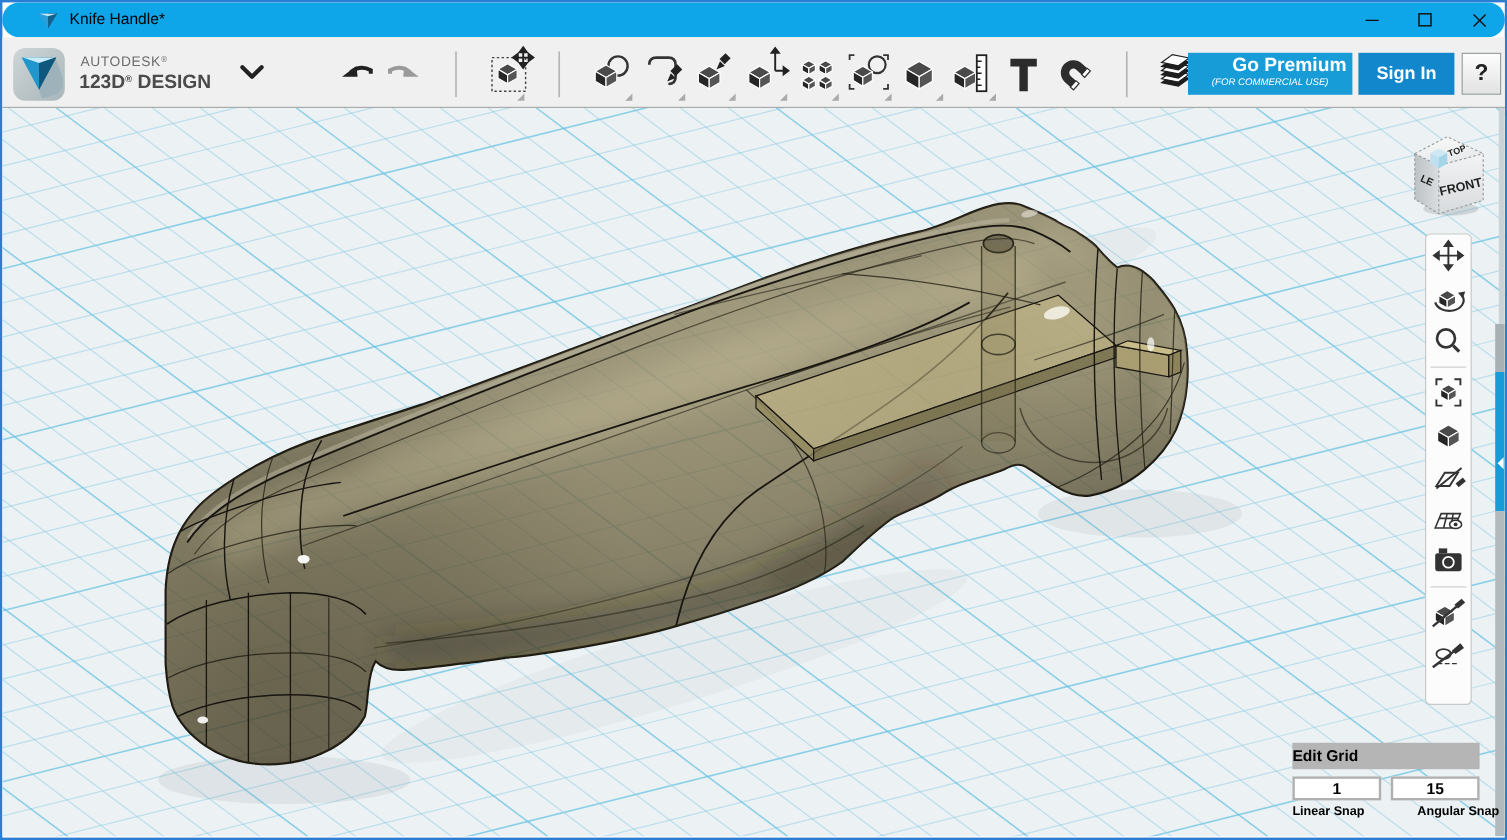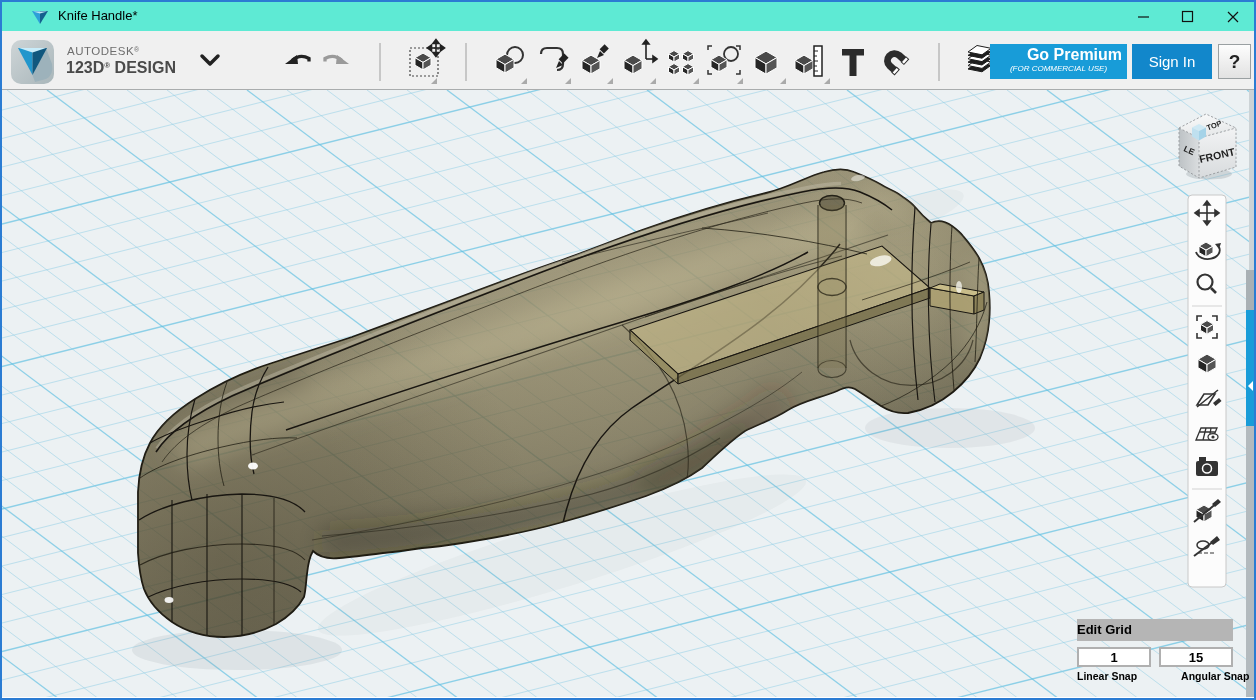--- a/index.html
+++ b/index.html
@@ -1,25 +1,25 @@
 <!DOCTYPE html>
 <html><head><meta charset="utf-8"><style>
 * { margin:0; padding:0; box-sizing:border-box; }
 html,body { width:1256px; height:700px; overflow:hidden; font-family:"Liberation Sans", sans-serif; }
 #win { position:relative; width:1256px; height:700px; background:#fff; border:2px solid #2b7cd3; }
-#titlebar { position:absolute; left:0; top:0; width:100%; height:29px; background:#5eead4; }
+#titlebar { position:absolute; left:0; top:0; width:100%; height:29px; background:#0ea5e9;border-radius:14px; }
 #titlebar .ticon { position:absolute; left:28px; top:5px; }
 #titlebar .ttext { position:absolute; left:56px; top:6px; font-size:13px; color:#000; }
 .winbtn { position:absolute; top:0; width:45px; height:29px; }
 #toolbar { position:absolute; left:0; top:29px; width:100%; height:59px; background:#f0f0f0; border-bottom:1px solid #a9acad; }
 #canvas { position:absolute; left:0; top:88px; width:1252px; height:607px; background:#ecf1f3; overflow:hidden; }
 #gopremium { position:absolute; left:988px; top:13px; width:137px; height:35px; background:#189cd8; color:#fff; text-align:center; }
 #gopremium .l1 { font-size:16px; font-weight:bold; margin-top:2px;padding-left:32px; }
 #gopremium .l2 { font-size:8px;font-style:italic; }
-#signin { position:absolute; left:1130px; top:13px; width:80px; height:35px; background:#1287cb; color:#fff; text-align:center; font-size:15px; font-weight:normal; line-height:35px; }
+#signin { position:absolute; left:1130px; top:13px; width:80px; height:35px; background:#1287cb; color:#fff; text-align:center; font-size:15px; font-weight:bold; line-height:35px; }
 #helpbtn { position:absolute; left:1216px; top:13px; width:33px; height:35px; background:linear-gradient(#fdfdfd,#e2e2e2); border:1px solid #9aa0a2; text-align:center; font-size:19px; font-weight:bold; color:#222; line-height:33px; }
 #editgrid { position:absolute; left:1075px; top:529px; width:156px; }
 #editgrid .btn { height:22px; background:#b5b5b5; color:#000; font-weight:bold; font-size:13px; text-align:left; line-height:22px; }
 #editgrid .row { margin-top:6px; display:flex; justify-content:space-between; }
 #editgrid input { width:74px; height:20px; border:2px solid #b0b0b0; background:#fff; font-family:"Liberation Sans",sans-serif; font-size:13px; font-weight:bold; text-align:center; color:#000; }
 #editgrid .labels { display:flex; justify-content:space-between; margin-top:3px;gap:44px; }
 #editgrid .labels div { width:74px; text-align:center; font-size:10.5px; font-weight:bold; color:#000; }
 </style></head>
 <body>
 <div id="win">

